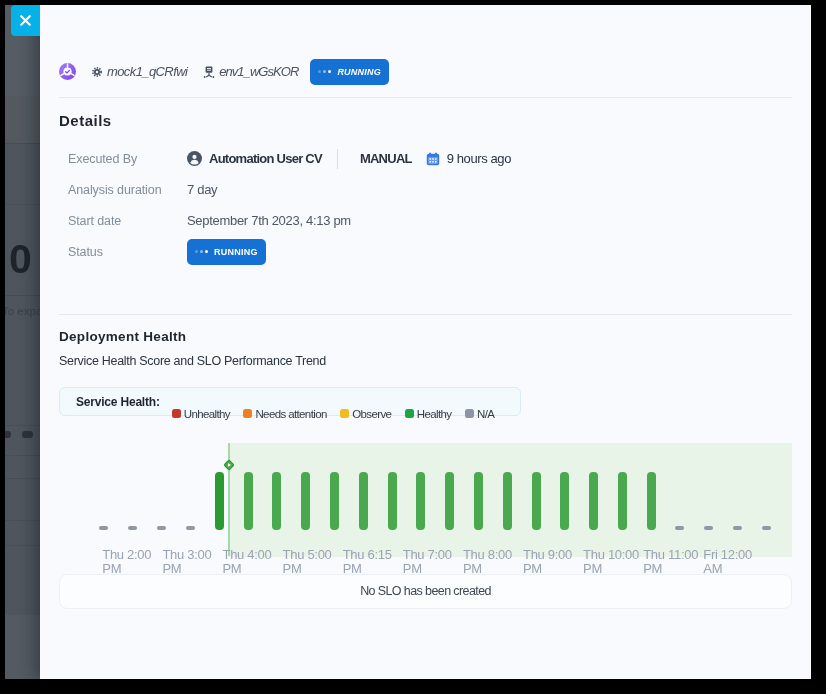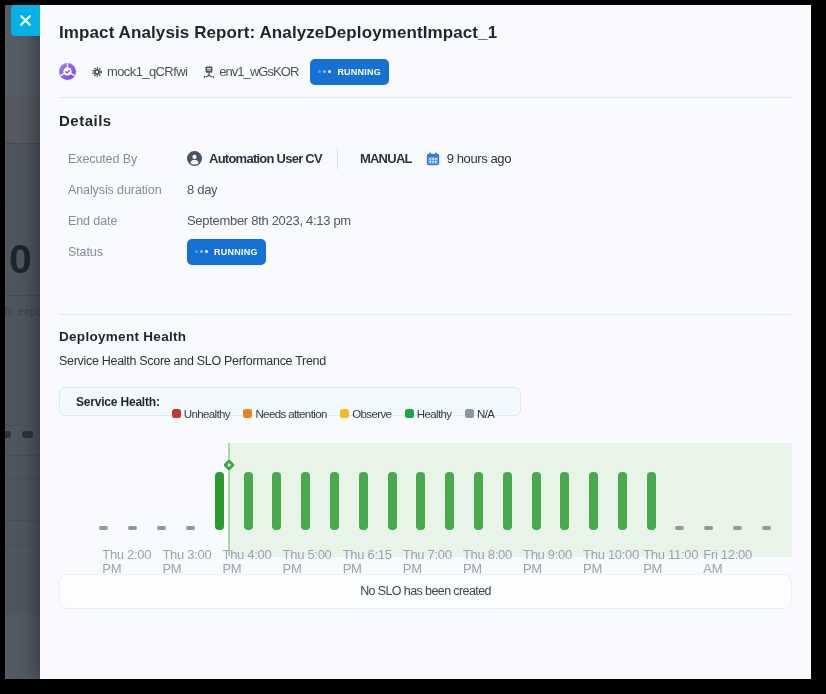--- a/index.html
+++ b/index.html
@@ -25,21 +25,21 @@
   .drawer { position:absolute; left:35px; top:0; width:771px; height:674px;
     background:#f8fafd; box-shadow:-6px 0 14px rgba(10,14,20,.35); }
   .close-btn { position:absolute; left:-29px; top:0; width:29px; height:31px;
     border:none; cursor:pointer; border-radius:4px 0 0 4px; display:flex;
     align-items:center; justify-content:center; }
 
   .title { position:absolute; left:19px; top:18px; font-size:17px; font-weight:700;
     color:#1e252e; letter-spacing:.1px; white-space:nowrap; }
 
   .meta-row { position:absolute; left:19px; top:50.5px; height:32px; display:flex;
-    align-items:center; }
+    align-items:center;font-style:italic; }
   .meta-item { display:flex; align-items:center; font-size:13px; color:#4a5260; }
   .meta-item .txt { margin-left:4px; letter-spacing:-0.6px; white-space:nowrap; }
   .app-logo { width:17px; height:17px; margin-right:15px; }
   .badge { display:inline-flex; align-items:center; height:26px; padding:5px 8px;
     border-radius:5px; color:#fff; font-size:9px; font-weight:700; letter-spacing:.25px;
     white-space:nowrap; }
   .badge .dots { display:inline-flex; align-items:center; margin-right:4px; }
   .badge .dots i { width:3px; height:3px; border-radius:50%; background:#fff; margin-right:2px; }
   .badge .dots i:nth-child(1){ opacity:.3; } .badge .dots i:nth-child(2){ opacity:.55; }
   .meta-badge { margin-left:12px; }
@@ -110,21 +110,20 @@
     </div>
 
     <div class="drawer">
 
       <button class="close-btn" style="background: rgb(6, 177, 232);">
         <svg width="13" height="13" viewBox="0 0 13 13">
           <path d="M2.2 2.2 L10.8 10.8 M10.8 2.2 L2.2 10.8" stroke="#ffffff" stroke-width="2.1" stroke-linecap="round" fill="none"></path>
         </svg>
       </button>
 
-      <div class="title">Impact Analysis Report: AnalyzeDeploymentImpact_1</div>
 
       <div class="meta-row">
         <svg class="app-logo" viewBox="0 0 17 17">
           <defs>
             <linearGradient id="lg1" x1="0" y1="0" x2="1" y2="1">
               <stop offset="0" stop-color="#a184f7"></stop>
                 <stop offset="1" stop-color="#7c3ff2"></stop>
             </linearGradient>
           </defs>
           <circle cx="8.5" cy="8.5" r="8.5" fill="url(#lg1)"></circle>
@@ -200,25 +199,25 @@
                 <rect x="3.4" y="9" width="1.6" height="1.6" rx="0.4"></rect>
                   <rect x="6.2" y="9" width="1.6" height="1.6" rx="0.4"></rect>
                   <rect x="9" y="9" width="1.6" height="1.6" rx="0.4"></rect>
               </g>
             </svg>
             <span class="icon-gap dark">9 hours ago</span>
           </span>
         </div>
         <div class="drow">
           <span class="lbl">Analysis duration</span>
-          <span class="val">8 day</span>
+          <span class="val">7 day</span>
         </div>
         <div class="drow">
-          <span class="lbl">End date</span>
-          <span class="val">September 8th 2023, 4:13 pm</span>
+          <span class="lbl">Start date</span>
+          <span class="val">September 7th 2023, 4:13 pm</span>
         </div>
         <div class="drow">
           <span class="lbl">Status</span>
           <span class="val">
             <span class="badge" style="background: rgb(21, 113, 211);">
               <span class="dots">
                   <i></i>
                   <i></i>
                   <i></i>
                 </span>

